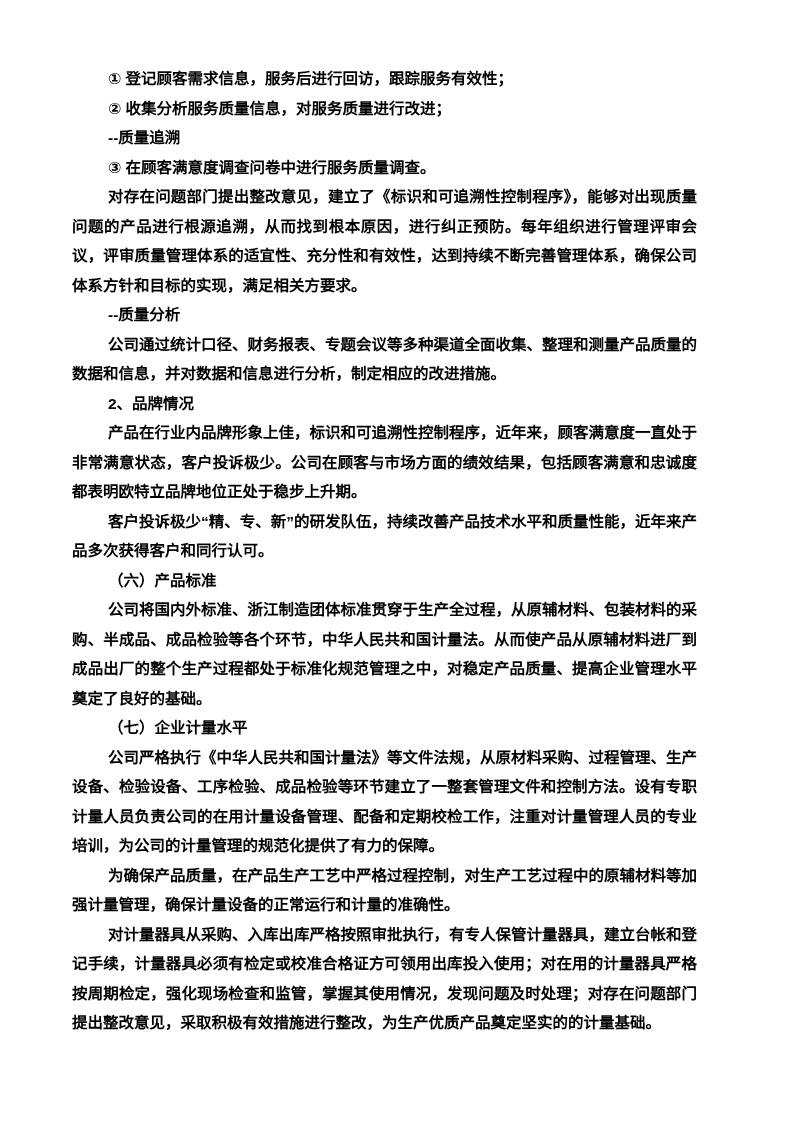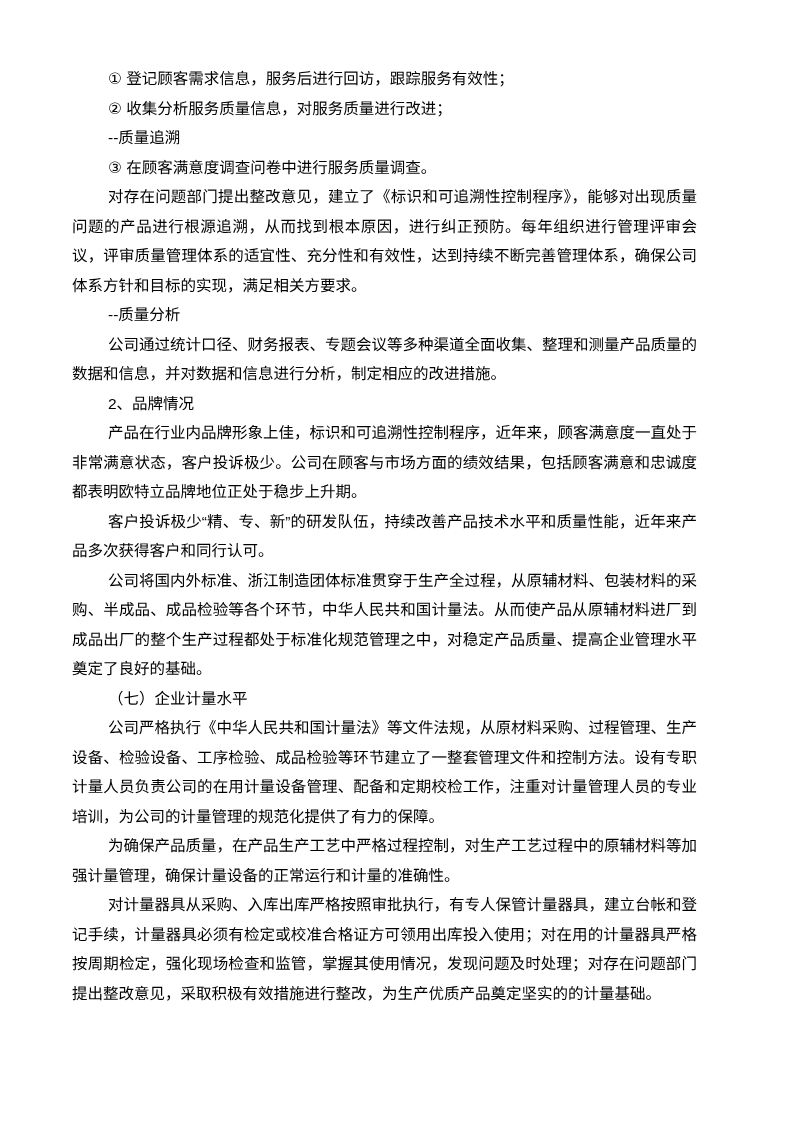--- a/index.html
+++ b/index.html
@@ -11,20 +11,21 @@
     height: 1131px;
     background: #ffffff;
     position: relative;
     overflow: hidden;
   }
   .page {
     width: 800px;
     height: 1131px;
     position: relative;
     background: #ffffff;
+    font-weight: bold;
   }
   .text-body {
     position: absolute;
     left: 72px;
     top: 64px;
     width: 625px;
     font-family: "Liberation Sans", "DejaVu Sans", sans-serif;
     font-size: 15.5px;
     line-height: 29.5px;
     color: #000000;
@@ -47,19 +48,20 @@
       <p class="block list-item">① 登记顾客需求信息，服务后进行回访，跟踪服务有效性；</p>
       <p class="block list-item">② 收集分析服务质量信息，对服务质量进行改进；</p>
       <p class="block subheading">--质量追溯</p>
       <p class="block list-item">③ 在顾客满意度调查问卷中进行服务质量调查。</p>
       <p class="block paragraph">对存在问题部门提出整改意见，建立了《标识和可追溯性控制程序》，能够对出现质量问题的产品进行根源追溯，从而找到根本原因，进行纠正预防。每年组织进行管理评审会议，评审质量管理体系的适宜性、充分性和有效性，达到持续不断完善管理体系，确保公司体系方针和目标的实现，满足相关方要求。</p>
       <p class="block subheading">--质量分析</p>
       <p class="block paragraph">公司通过统计口径、财务报表、专题会议等多种渠道全面收集、整理和测量产品质量的数据和信息，并对数据和信息进行分析，制定相应的改进措施。</p>
       <p class="block heading">2、品牌情况</p>
       <p class="block paragraph">产品在行业内品牌形象上佳，标识和可追溯性控制程序，近年来，顾客满意度一直处于非常满意状态，客户投诉极少。公司在顾客与市场方面的绩效结果，包括顾客满意和忠诚度都表明欧特立品牌地位正处于稳步上升期。</p>
       <p class="block paragraph">客户投诉极少“精、专、新”的研发队伍，持续改善产品技术水平和质量性能，近年来产品多次获得客户和同行认可。</p>
+      <p class="block heading">（六）产品标准</p>
       <p class="block paragraph">公司将国内外标准、浙江制造团体标准贯穿于生产全过程，从原辅材料、包装材料的采购、半成品、成品检验等各个环节，中华人民共和国计量法。从而使产品从原辅材料进厂到成品出厂的整个生产过程都处于标准化规范管理之中，对稳定产品质量、提高企业管理水平奠定了良好的基础。</p>
       <p class="block heading">（七）企业计量水平</p>
       <p class="block paragraph">公司严格执行《中华人民共和国计量法》等文件法规，从原材料采购、过程管理、生产设备、检验设备、工序检验、成品检验等环节建立了一整套管理文件和控制方法。设有专职计量人员负责公司的在用计量设备管理、配备和定期校检工作，注重对计量管理人员的专业培训，为公司的计量管理的规范化提供了有力的保障。</p>
       <p class="block paragraph">为确保产品质量，在产品生产工艺中严格过程控制，对生产工艺过程中的原辅材料等加强计量管理，确保计量设备的正常运行和计量的准确性。</p>
       <p class="block paragraph">对计量器具从采购、入库出库严格按照审批执行，有专人保管计量器具，建立台帐和登记手续，计量器具必须有检定或校准合格证方可领用出库投入使用；对在用的计量器具严格按周期检定，强化现场检查和监管，掌握其使用情况，发现问题及时处理；对存在问题部门提出整改意见，采取积极有效措施进行整改，为生产优质产品奠定坚实的的计量基础。</p>
     </section>
 </main>
 
 </body></html>

